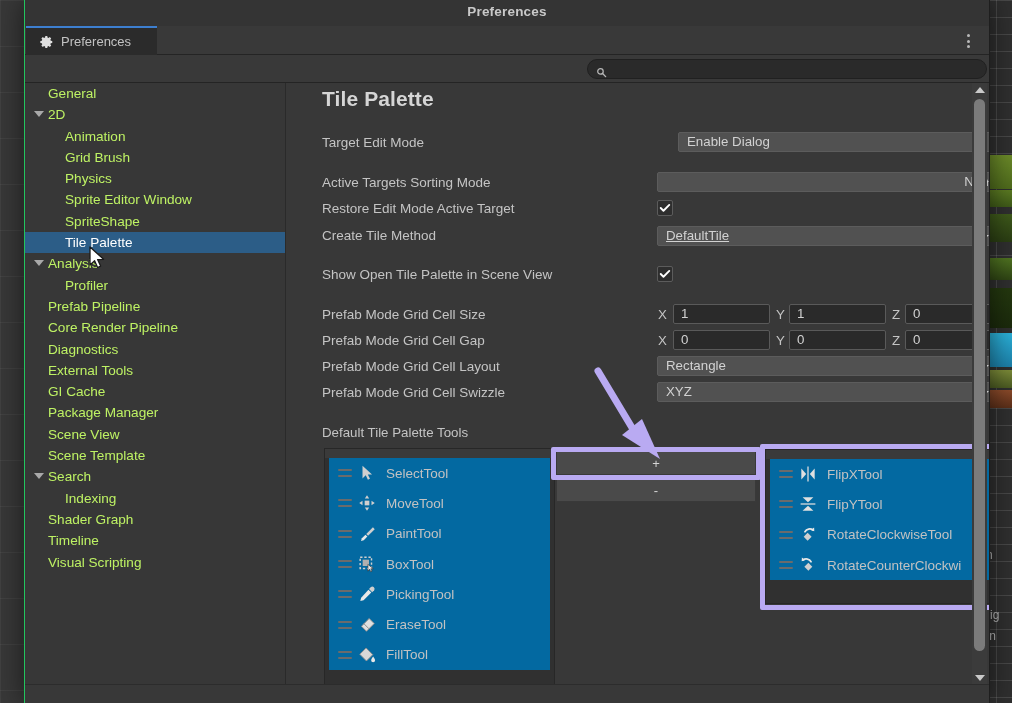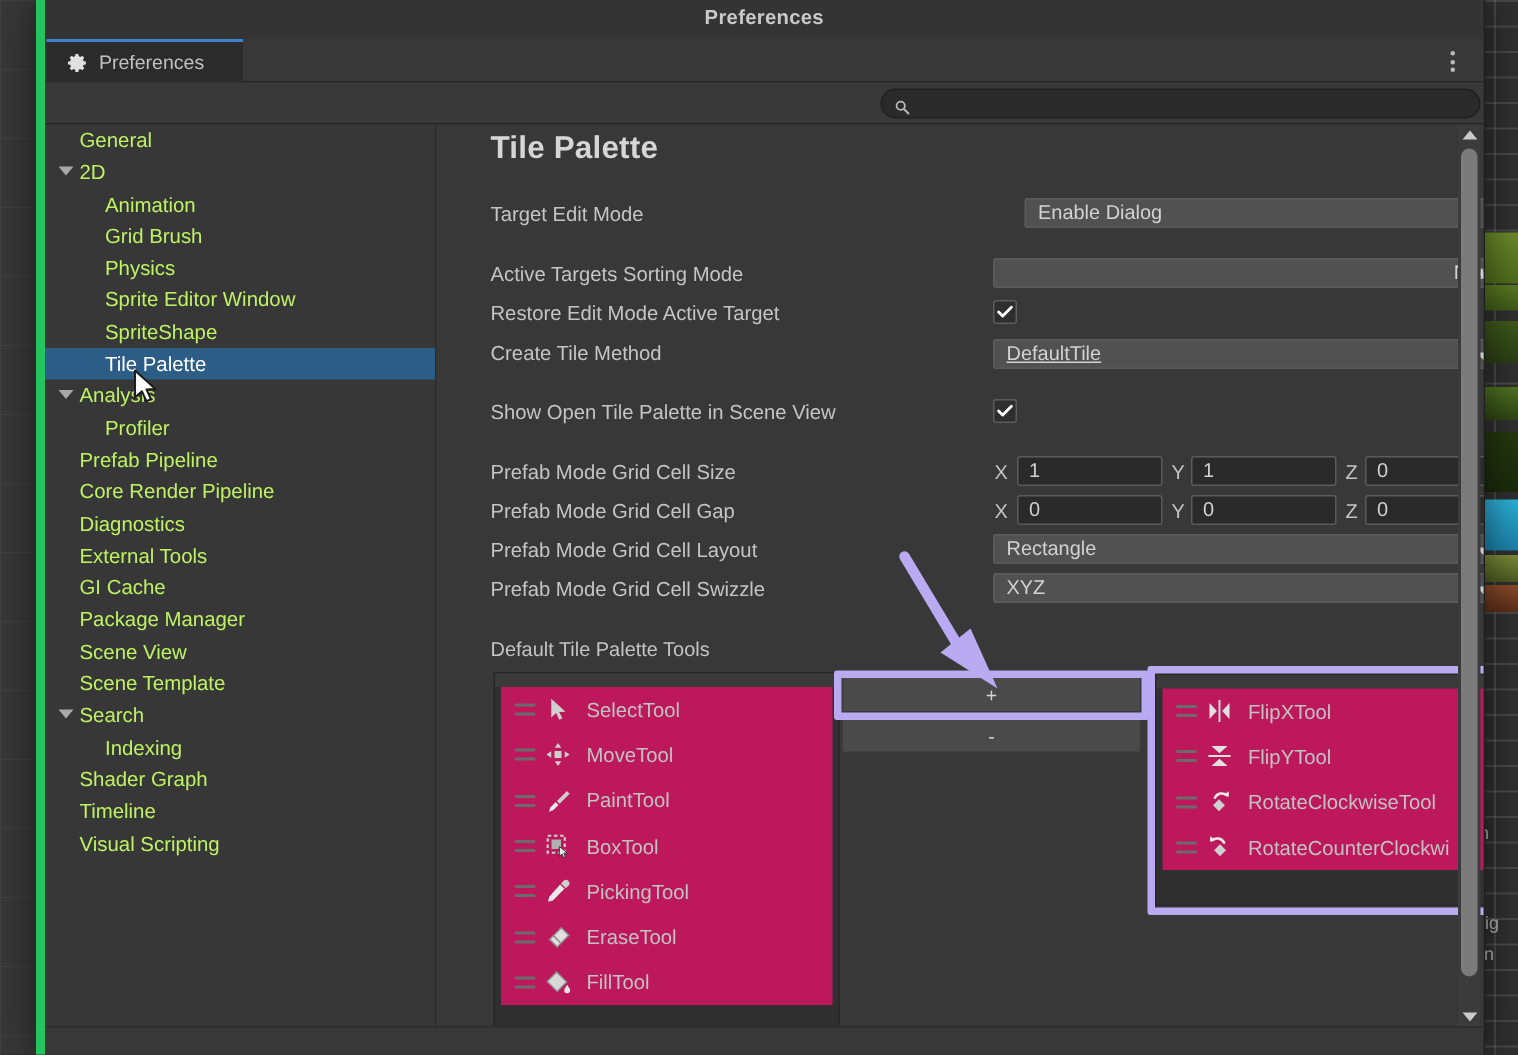--- a/index.html
+++ b/index.html
@@ -37,21 +37,21 @@
   #bg-text {
     position: absolute; right: 0; top: 545px; width: 34px;
     color: #b4b4b4; font-size: 12px; line-height: 21px;
     padding-left: 2px; white-space: nowrap; overflow: hidden;
   }
 
   
   #win {
     position: absolute; left: 24px; top: 0; width: 966px; height: 703px;
     background: #383838;
-    border-left: 6px solid #22c55e;
+    border-left: 1px solid #22c55e;
     border-right: 1px solid #1e1e1e;
     box-shadow: 0 0 26px rgba(0,0,0,.55);
   }
   
   #titlebar {
     position: absolute; left: 0; top: 0; right: 0; height: 26px;
     background: #343434;
   }
   #title-text {
     position: absolute; left: 0; right: 0; top: 4px; text-align: center;
@@ -170,21 +170,21 @@
   .list-title {
     position: absolute; left: 36px;
     color: #c4c4c4; font-size: 13.3px;
   }
   .rlist {
     position: absolute;
     background: #303030;
     border: 1px solid #272727;
   }
   .rlist .hdrband { height: 9px; background: #3a3a3a; }
-  .rlist .inner { background: #be185d; margin: 0 4px 4px 4px; }
+  .rlist .inner { background: #0369a1; margin: 0 4px 4px 4px; }
   .ritem {
     position: relative; height: 30.3px;
     display: flex; align-items: center;
     color: #c2c2c2; font-size: 13.5px; white-space: nowrap;
   }
   .ritem .grip {
     width: 14px; height: 8px; margin-left: 9px; margin-right: 6px;
     display: flex; flex-direction: column; justify-content: space-between;
     flex: 0 0 auto;
   }

